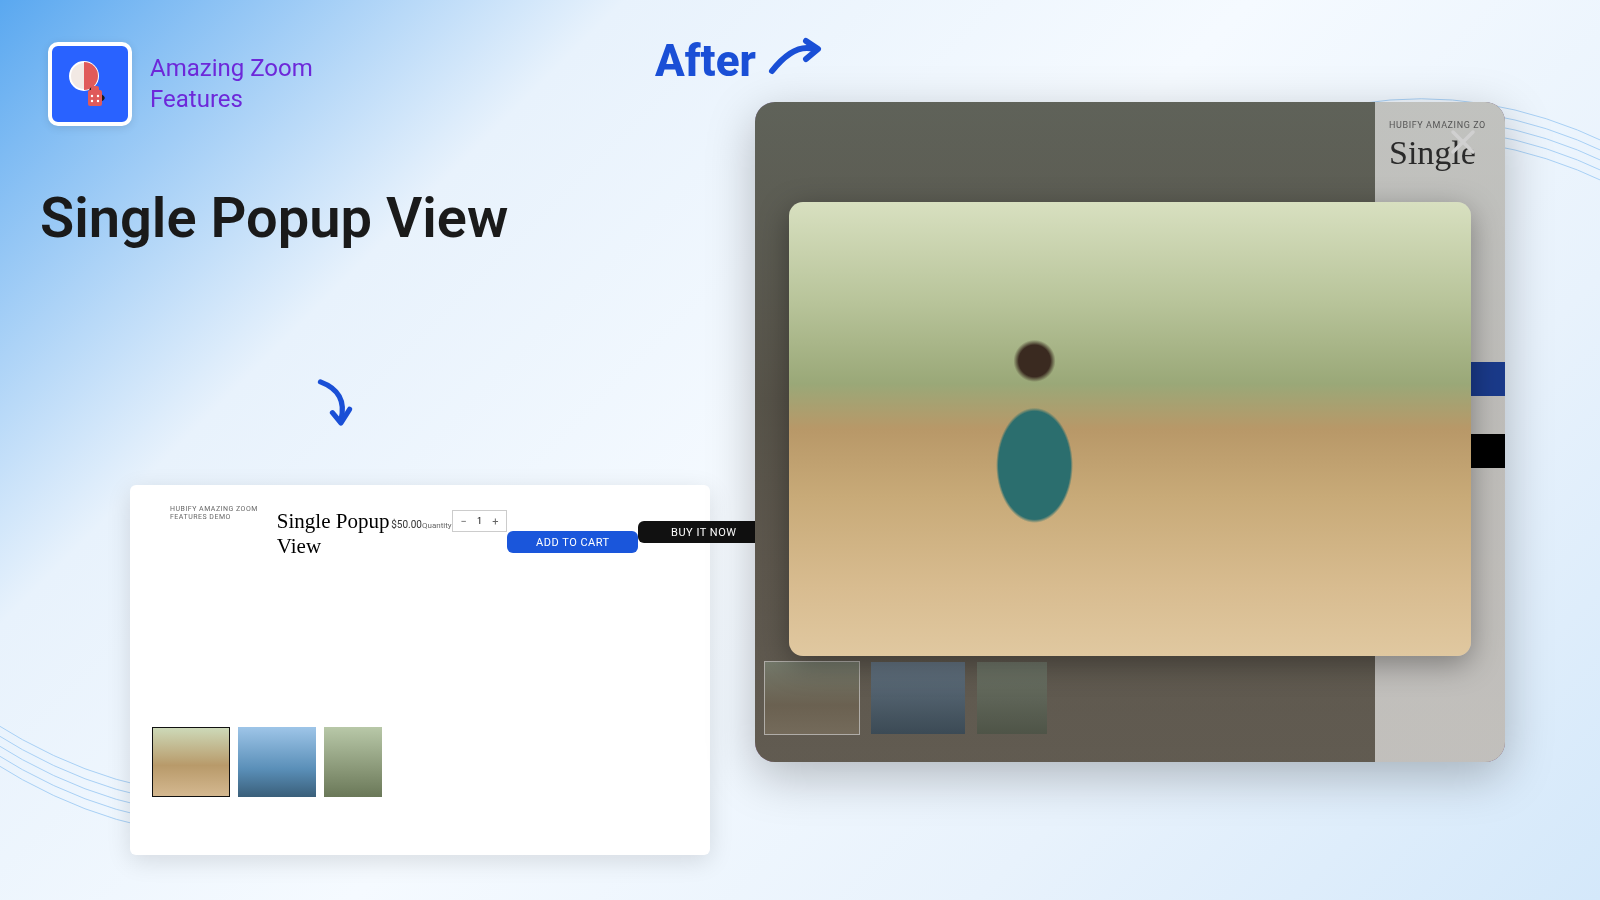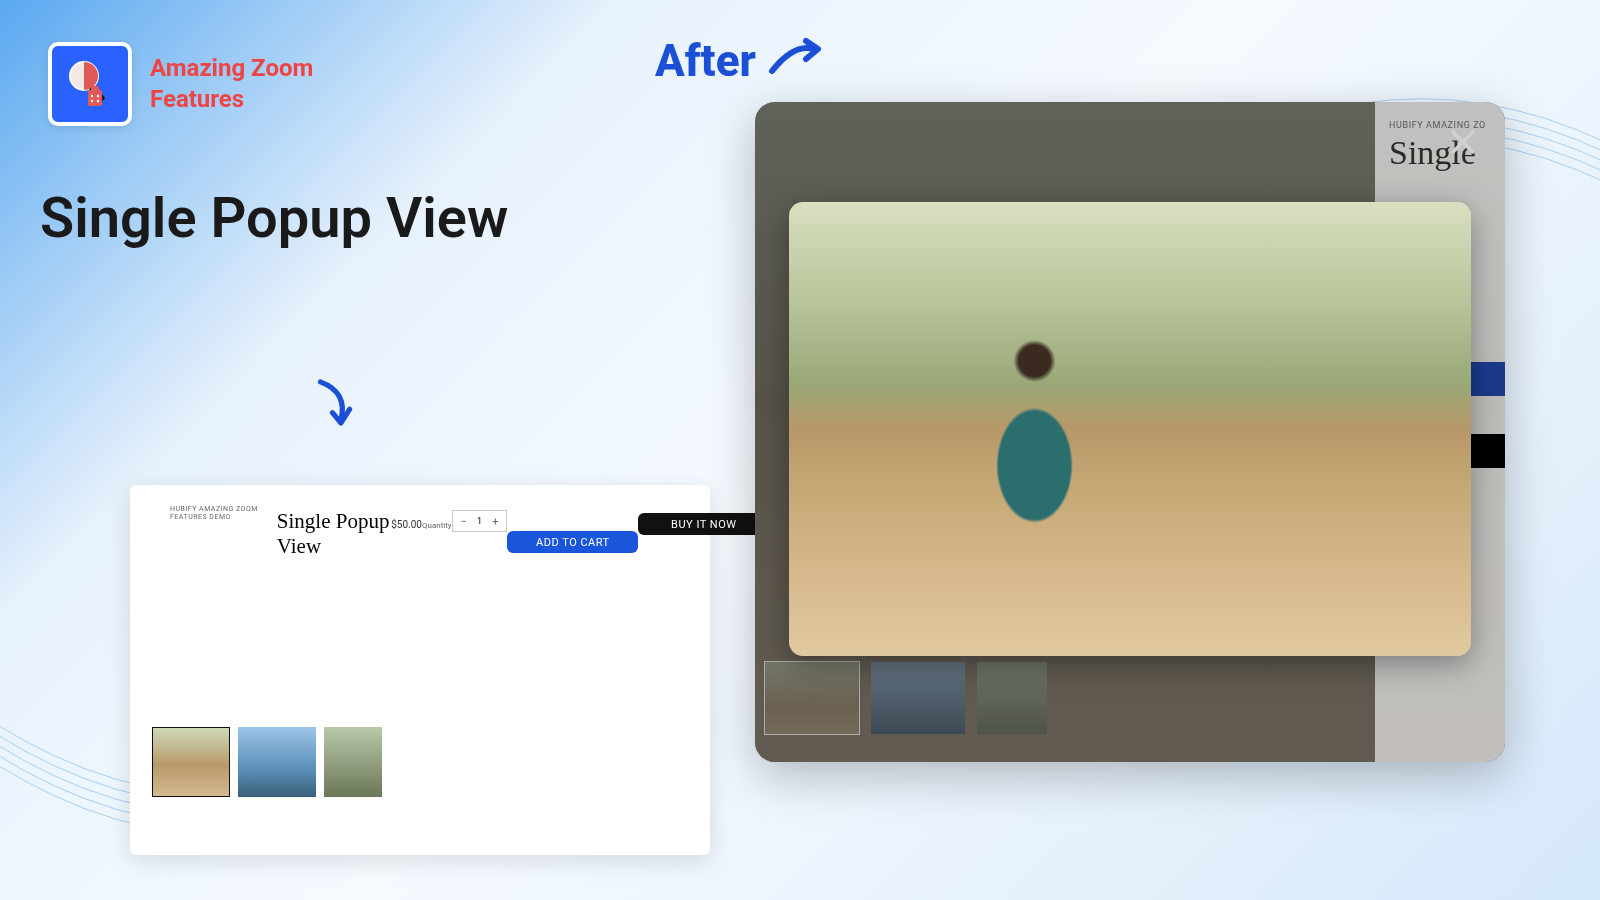--- a/index.html
+++ b/index.html
@@ -27,21 +27,21 @@
   display: flex; align-items: center; gap: 18px;
 }
 .logo-box {
   width: 84px; height: 84px;
   background: #2962ff;
   border: 4px solid #fff;
   border-radius: 10px;
   display: flex; align-items: center; justify-content: center;
   box-shadow: 0 2px 8px rgba(0,0,0,.1);
 }
-.logo-text { color: #ef4444; font-size: 24px; font-weight: 700; line-height: 1.3; }
+.logo-text { color: #6d28d9; font-size: 24px; font-weight: 400; line-height: 1.3; }
 
 .page-title {
   position: absolute;
   top: 185px; left: 40px;
   font-size: 56px; font-weight: 600; color: #1a1a1a;
 }
 
 .label-before, .label-after {
   position: absolute;
   color: #1a4fd6;
@@ -78,21 +78,21 @@
 .qty-label { font-size: 8px; color:#666; margin-top: 16px; }
 .qty-row {
   display:flex; align-items:center;
   border:1px solid #ccc; width:78px; height:22px;
   margin-top:5px;
 }
 .qty-btn { width:22px; text-align:center; font-size:11px; color:#666; cursor:pointer; }
 .qty-val { flex:1; text-align:center; font-size:9px; }
 .btn { width: 185px; height:22px; font-size:11px; letter-spacing:.5px; display:flex; align-items:center; justify-content:center; border-radius:6px; cursor:pointer; }
 .btn-cart { background:#1a56db; color:#fff; margin-top:26px; }
-.btn-buy  { background:#111; color:#fff; margin-top:8px; }
+.btn-buy  { background:#111; color:#fff; margin-top:16px; }
 .thumb-row { display:flex; gap:8px; margin-top:12px; }
 .thumb {
   width:78px; height:70px;
   background: linear-gradient(180deg,#cdd9b8 0%,#b89a6a 55%,#d4b890 100%);
   cursor:pointer;
 }
 .thumb:first-child { border:1px solid #111; }
 .thumb.alt { background: linear-gradient(180deg,#9ec5e8 0%,#5a8fb8 60%,#3a5f7a 100%); }
 .thumb.alt2{ width:58px; background: linear-gradient(180deg,#b8c8a8 0%,#8a9878 60%,#6a7858 100%); }
 

